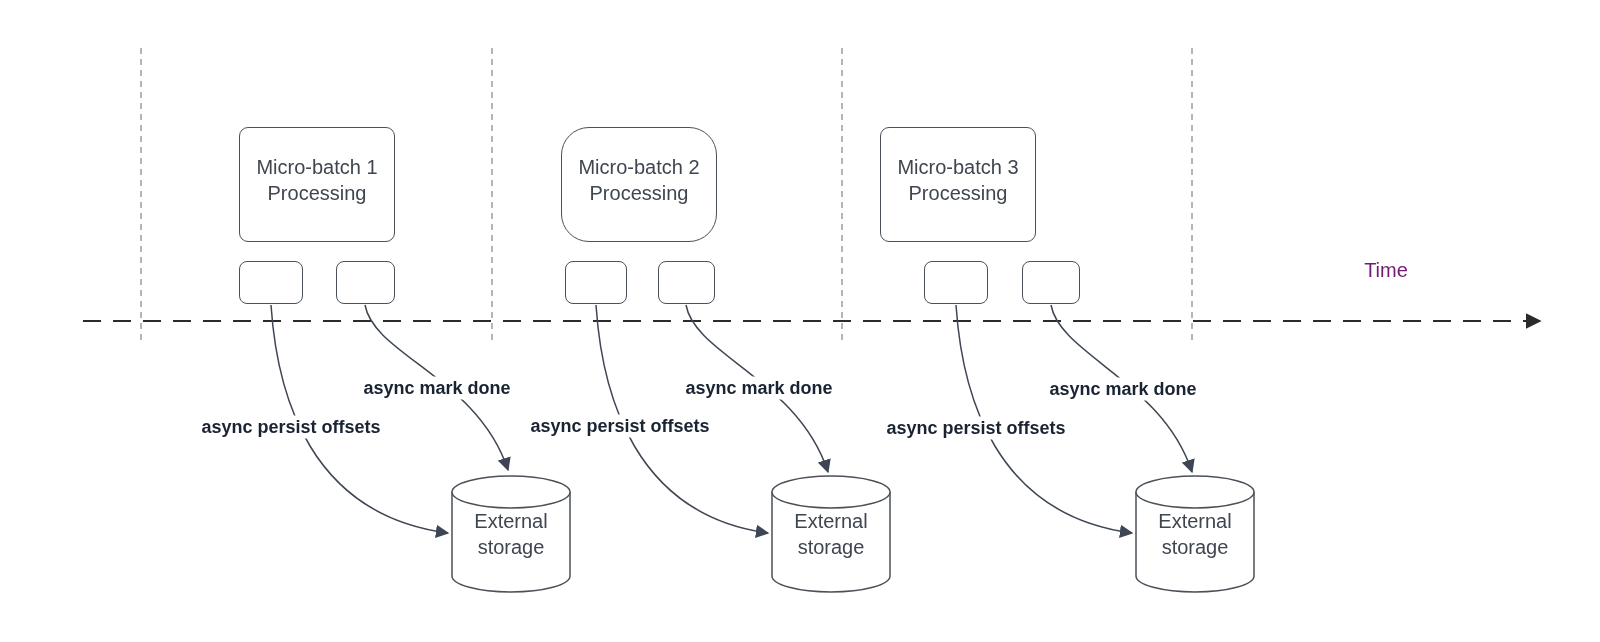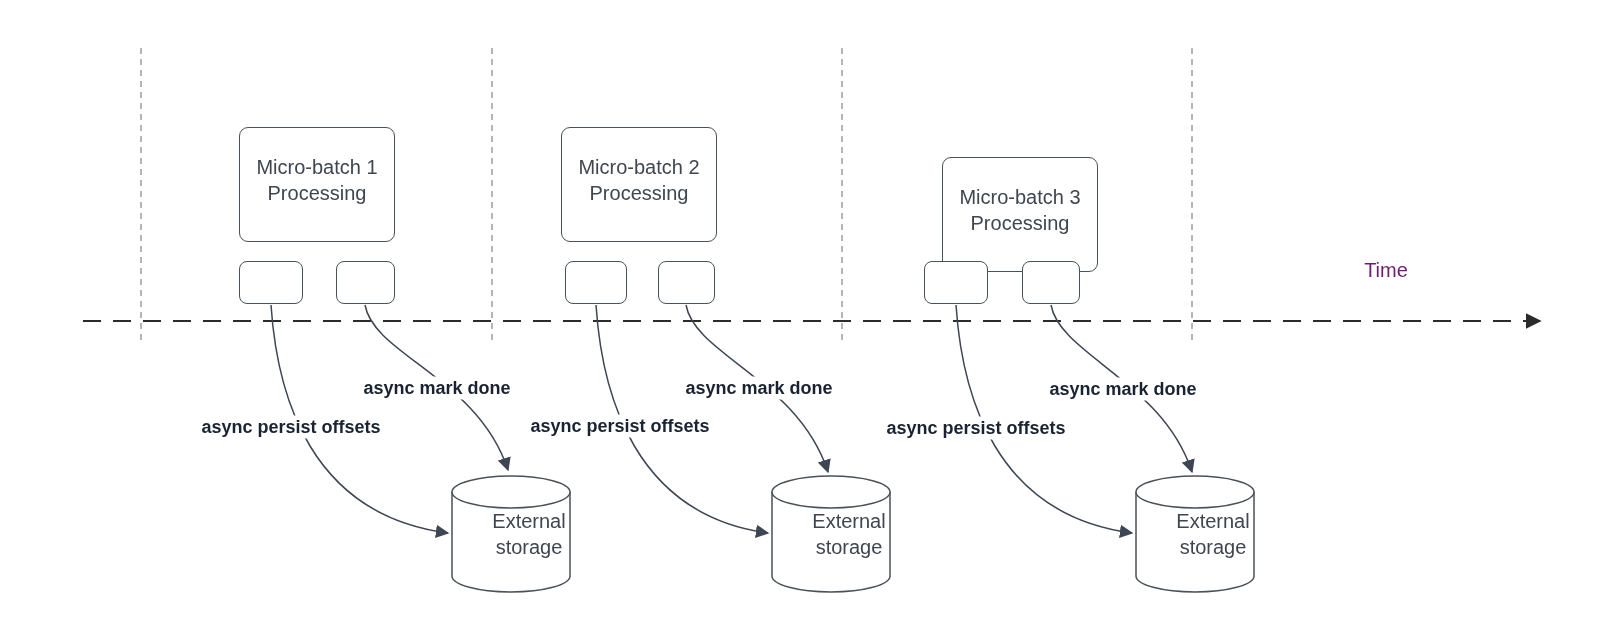--- a/index.html
+++ b/index.html
@@ -58,21 +58,20 @@
     width: 118px; height: 116px;
     display: flex;
     align-items: center;
     justify-content: center;
     text-align: center;
     font-size: 20px;
     line-height: 26px;
     color: #3f4650;
     white-space: pre-line;
     pointer-events: none;
-    padding-left: 18px;
   }
   .time-label {
     position: absolute;
     transform: translate(-50%, -50%);
     font-size: 20px;
     color: #701a75;
     white-space: nowrap;
   }
 </style>
 </head>
@@ -126,32 +125,32 @@
     <span class="box-label">Micro-batch 1
 Processing</span>
   </div>
   <div class="task-rect" style="left:239px; top:261px; width:64px;"></div>
   <div class="task-rect" style="left:336px; top:261px; width:59px;"></div>
   <div class="conn-label" style="left:291px; top:427px;">async persist offsets</div>
   <div class="conn-label" style="left:437px; top:388px;">async mark done</div>
   <div class="cyl-label" style="left:452px; top:476px;">External
 storage</div>
 
-  <div class="proc-box" style="left:561px; top:127px;">
+  <div class="proc-box" style="left:561px; top:127px;border-radius:28px;">
     <span class="box-label">Micro-batch 2
 Processing</span>
   </div>
   <div class="task-rect" style="left:565px; top:261px;"></div>
   <div class="task-rect" style="left:658px; top:261px; width:57px;"></div>
   <div class="conn-label" style="left:620px; top:426px;">async persist offsets</div>
   <div class="conn-label" style="left:759px; top:388px;">async mark done</div>
   <div class="cyl-label" style="left:772px; top:476px;">External
 storage</div>
 
-  <div class="proc-box" style="left:942px; top:127px;margin-top:30px;">
+  <div class="proc-box" style="left:880px; top:127px;">
     <span class="box-label">Micro-batch 3
 Processing</span>
   </div>
   <div class="task-rect" style="left:924px; top:261px; width:64px;"></div>
   <div class="task-rect" style="left:1022px; top:261px; width:58px;"></div>
   <div class="conn-label" style="left:976px; top:428px;">async persist offsets</div>
   <div class="conn-label" style="left:1123px; top:389px;">async mark done</div>
   <div class="cyl-label" style="left:1136px; top:476px;">External
 storage</div>
 

